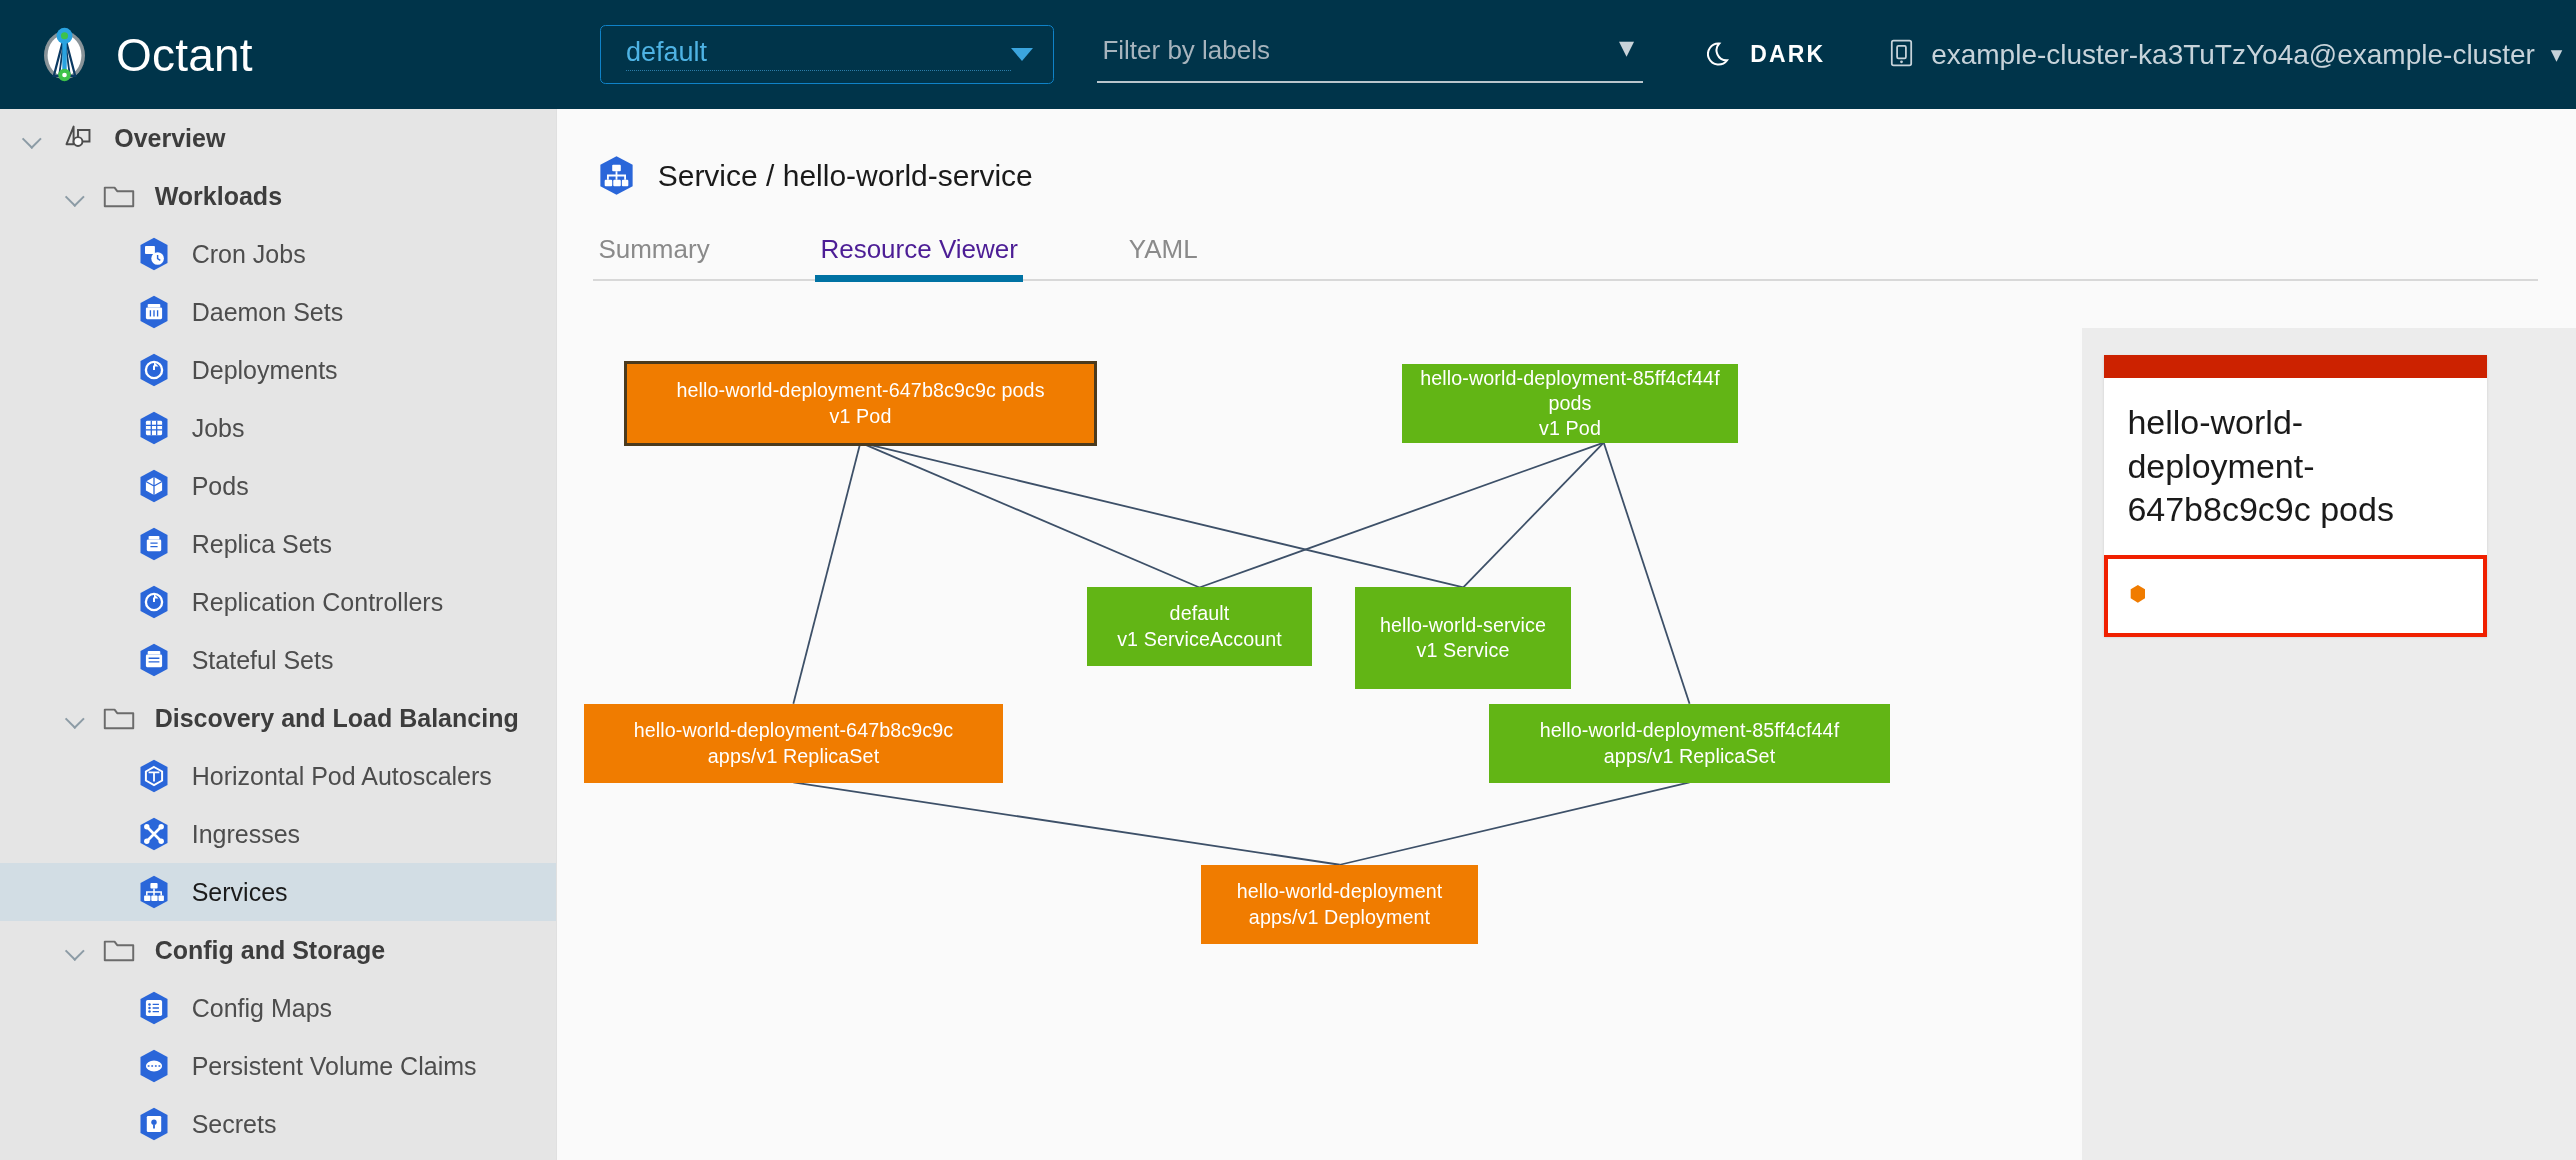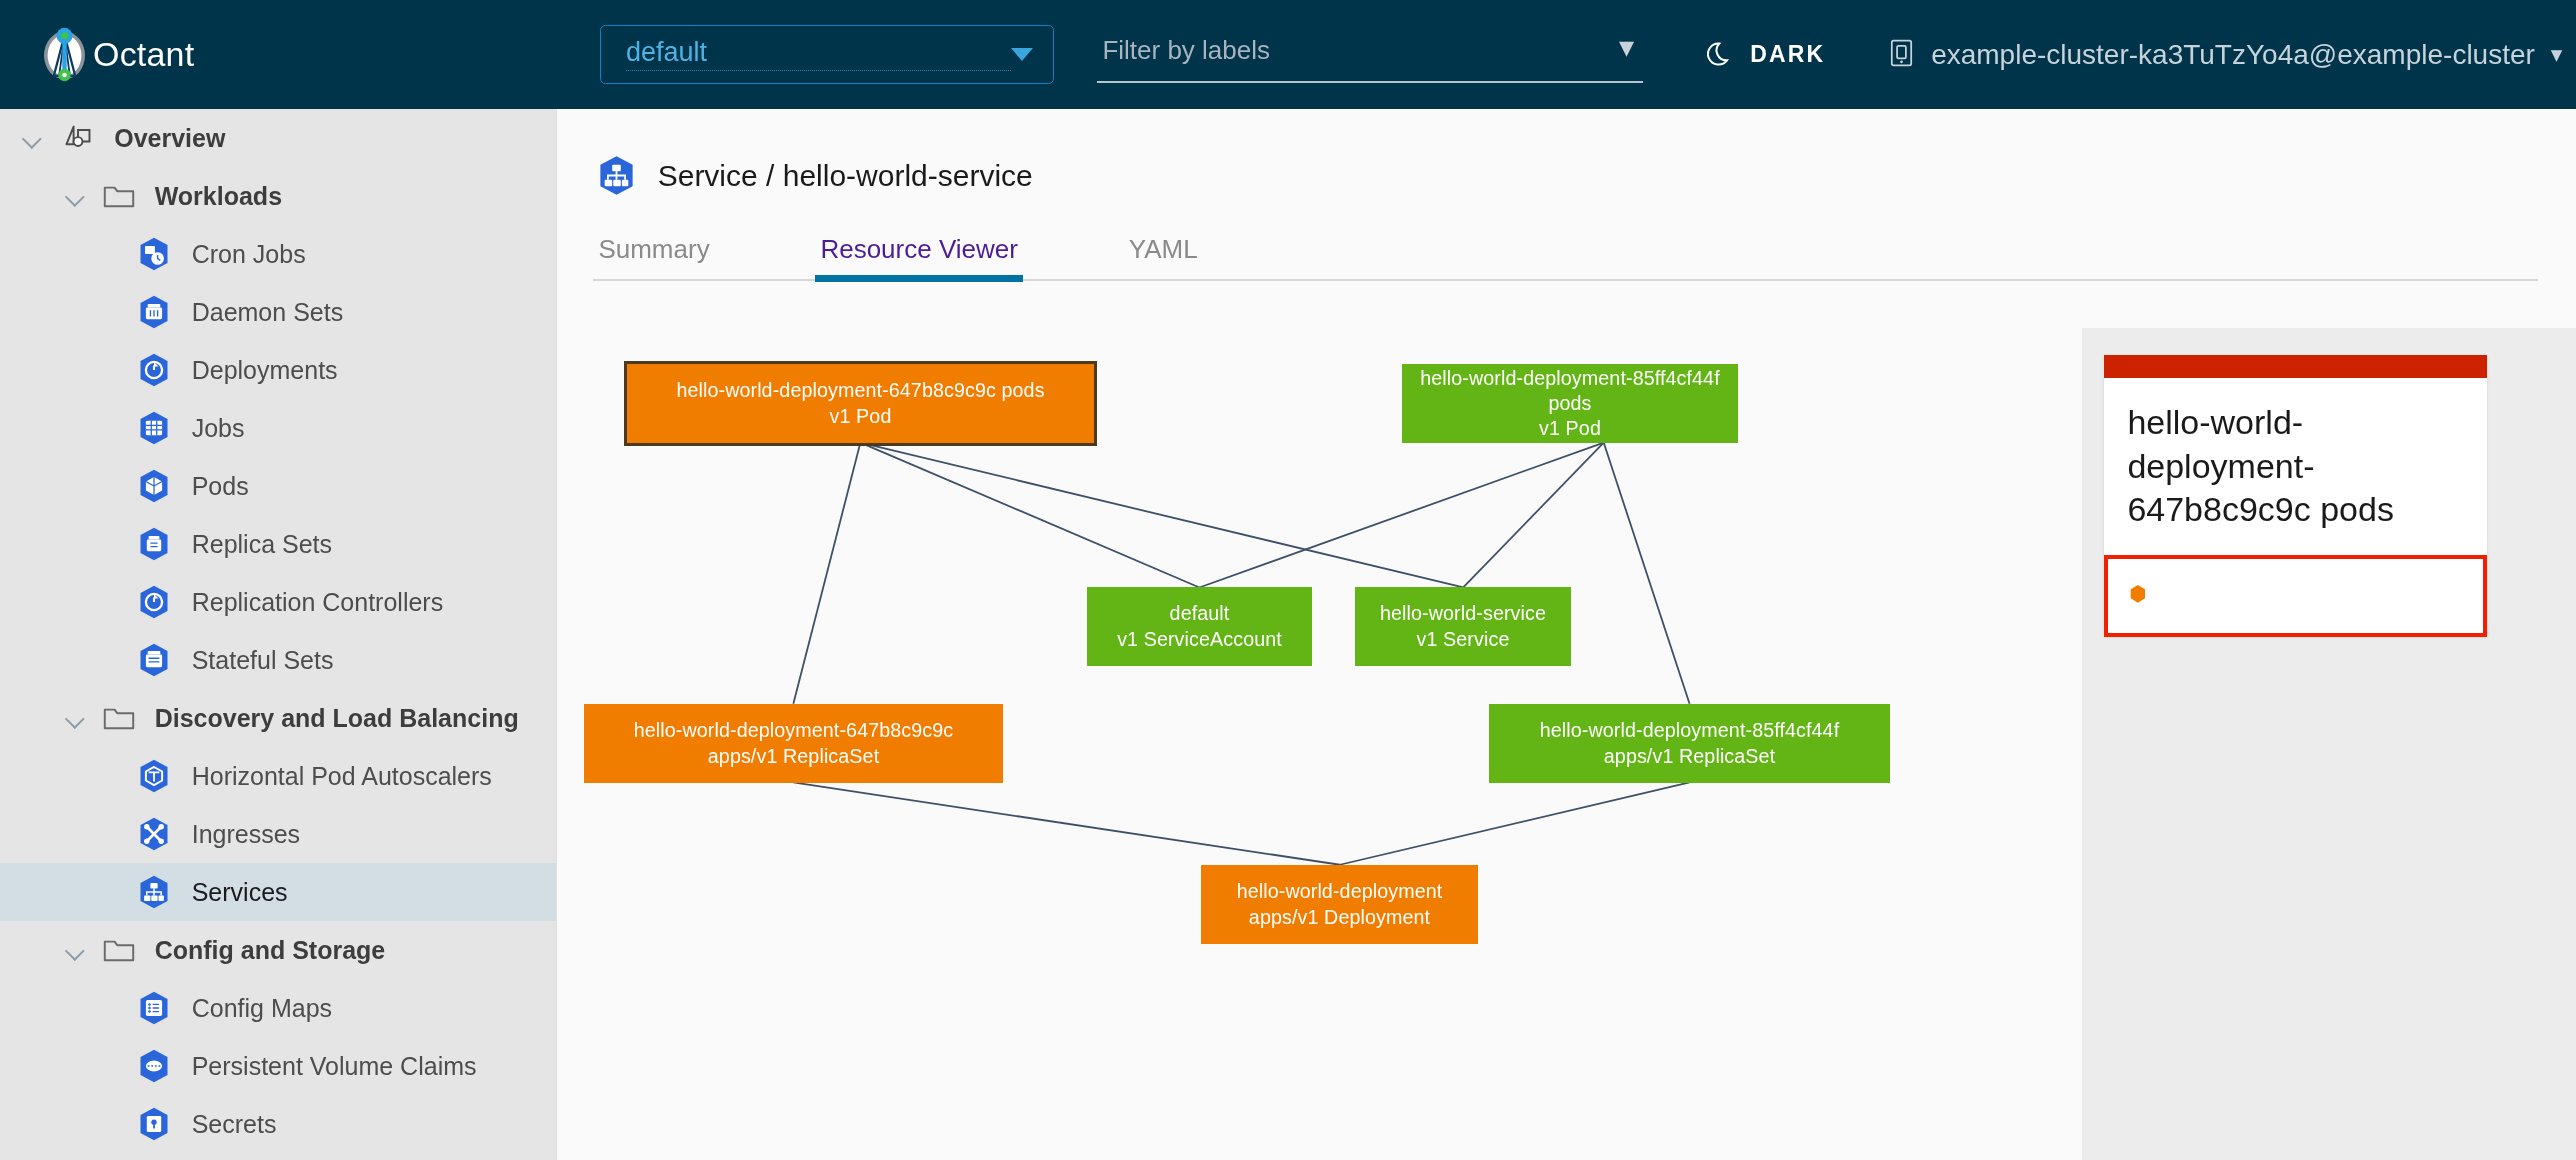--- a/index.html
+++ b/index.html
@@ -12,22 +12,22 @@
   
   #app { width: 2576px; height: 1160px; position: relative; }
 
   #header {
     position: absolute; left: 0; top: 0; width: 2576px; height: 109px;
     background: #00344a; display: flex; align-items: center;
   }
   #brand { display: flex; align-items: center; padding-left: 36px; width: 560px; }
   #logo-mark { width: 57px; height: 57px; position: relative; flex: 0 0 57px; }
   #brand-title {
-    color: #ffffff; font-size: 34px; font-weight: 400;
-    letter-spacing: 0.2px; white-space: nowrap;
+    color: #ffffff; font-size: 46px; font-weight: 400;
+    margin-left: 23px; letter-spacing: 0.2px; white-space: nowrap;
   }
 
   
   #ns-select {
     width: 454px; height: 59px; margin-left: 40px;
     border: 1.8px solid #0f82c8; border-radius: 5.4px;
     display: flex; align-items: center; padding: 0 19.7px 0 25px;
     background: transparent; cursor: pointer;
   }
   #ns-value {
@@ -399,21 +399,21 @@
           <div class="l2">v1 Pod</div>
         </div>
         <div class="node green" style="left: 843px; top: 36px; width: 336px; height: 79px;">
           <div>hello-world-deployment-85ff4cf44f pods</div>
           <div class="l2">v1 Pod</div>
         </div>
         <div class="node green" style="left: 528px; top: 259px; width: 225px; height: 79px;">
           <div>default</div>
           <div class="l2">v1 ServiceAccount</div>
         </div>
-        <div class="node green" style="left: 796px; top: 259px; width: 216px; height: 79px;">
+        <div class="node green" style="left: 796px; top: 259px; width: 216px; height: 102px;">
           <div>hello-world-service</div>
           <div class="l2">v1 Service</div>
         </div>
         <div class="node orange" style="left: 25px; top: 376px; width: 419px; height: 79px;">
           <div>hello-world-deployment-647b8c9c9c</div>
           <div class="l2">apps/v1 ReplicaSet</div>
         </div>
         <div class="node green" style="left: 930px; top: 376px; width: 401px; height: 79px;">
           <div>hello-world-deployment-85ff4cf44f</div>
           <div class="l2">apps/v1 ReplicaSet</div>

